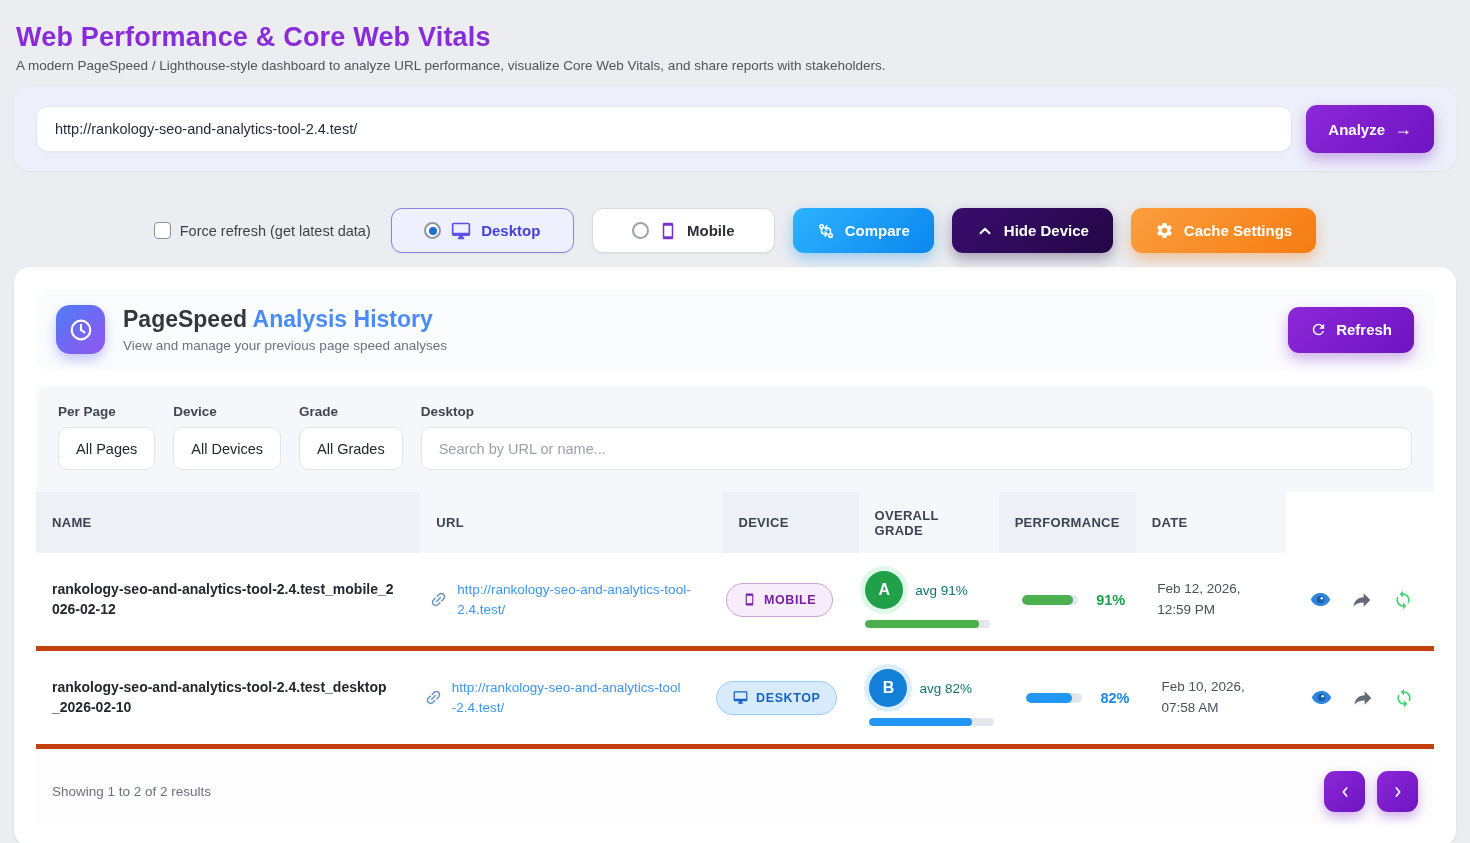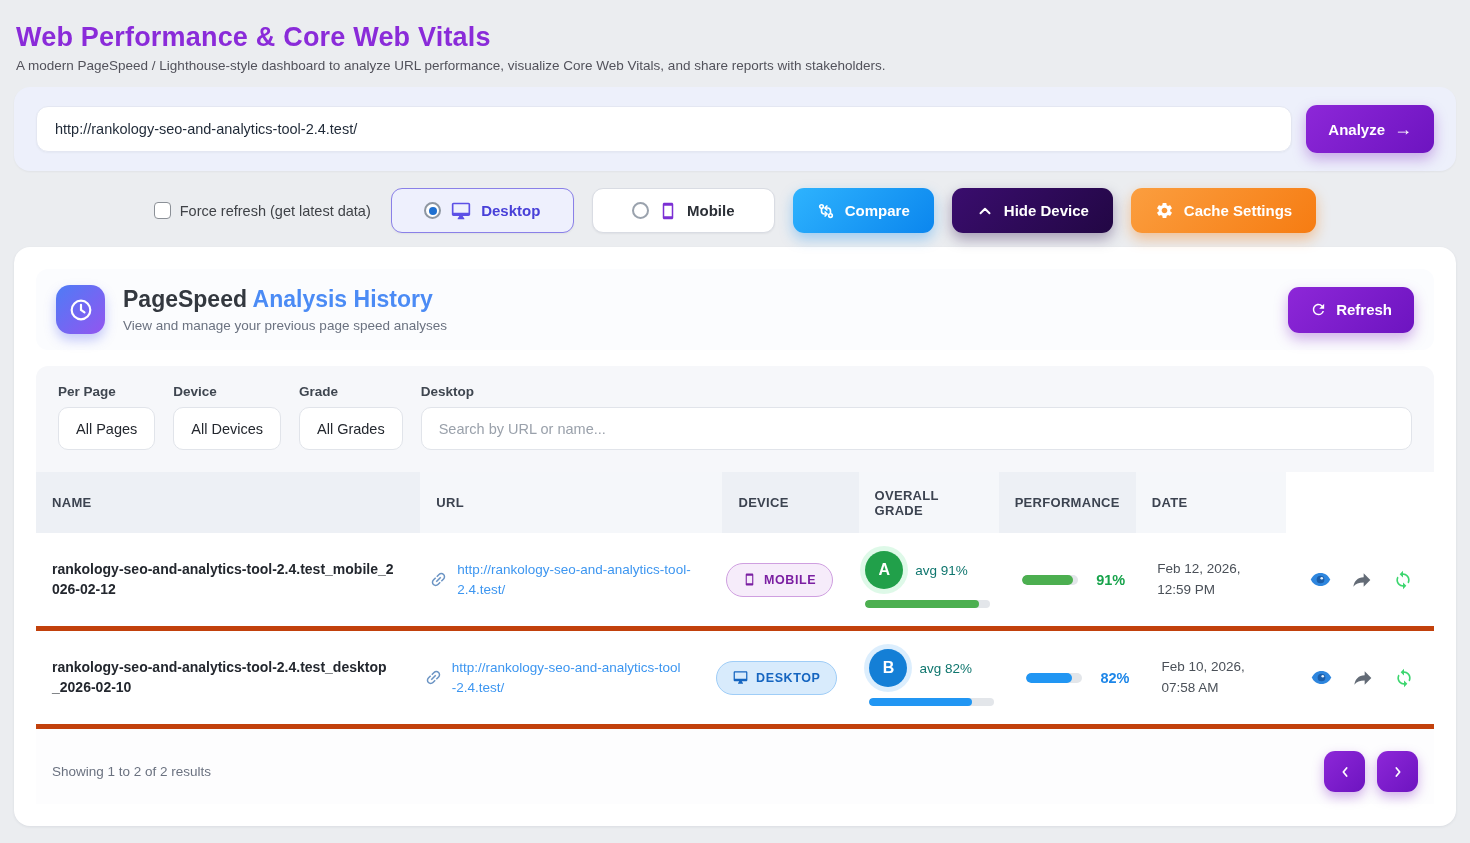--- a/index.html
+++ b/index.html
@@ -36,21 +36,21 @@
     height:48px; padding:0 22px; border-radius:11px;
     background:linear-gradient(135deg,#8d27d8,#6d14c0);
     color:#fff; font-size:15px; font-weight:bold;
     display:flex; align-items:center; gap:9px;
     box-shadow:0 6px 14px rgba(124,29,193,.35);
   }
 
   
   .controls {
     display:flex; align-items:center; justify-content:center;
-    gap:18px; padding:17px 0 14px 0;
+    gap:18px; padding:17px 0 14px 0;margin-top:20px;
   }
   .chk-wrap { display:flex; align-items:center; gap:9px; margin-right:2px; }
   .chk {
     width:17px; height:17px; border:1.5px solid #8b9097; border-radius:4px; background:#fff;
   }
   .chk-label { font-size:14.5px; color:#3f4247; }
   .toggle {
     height:45px; width:183px; border-radius:11px; display:flex; align-items:center;
     justify-content:center; gap:10px; font-size:15px; font-weight:bold; cursor:pointer;
     background:#fff; border:1px solid #d9dce3; color:#2b2f36;

